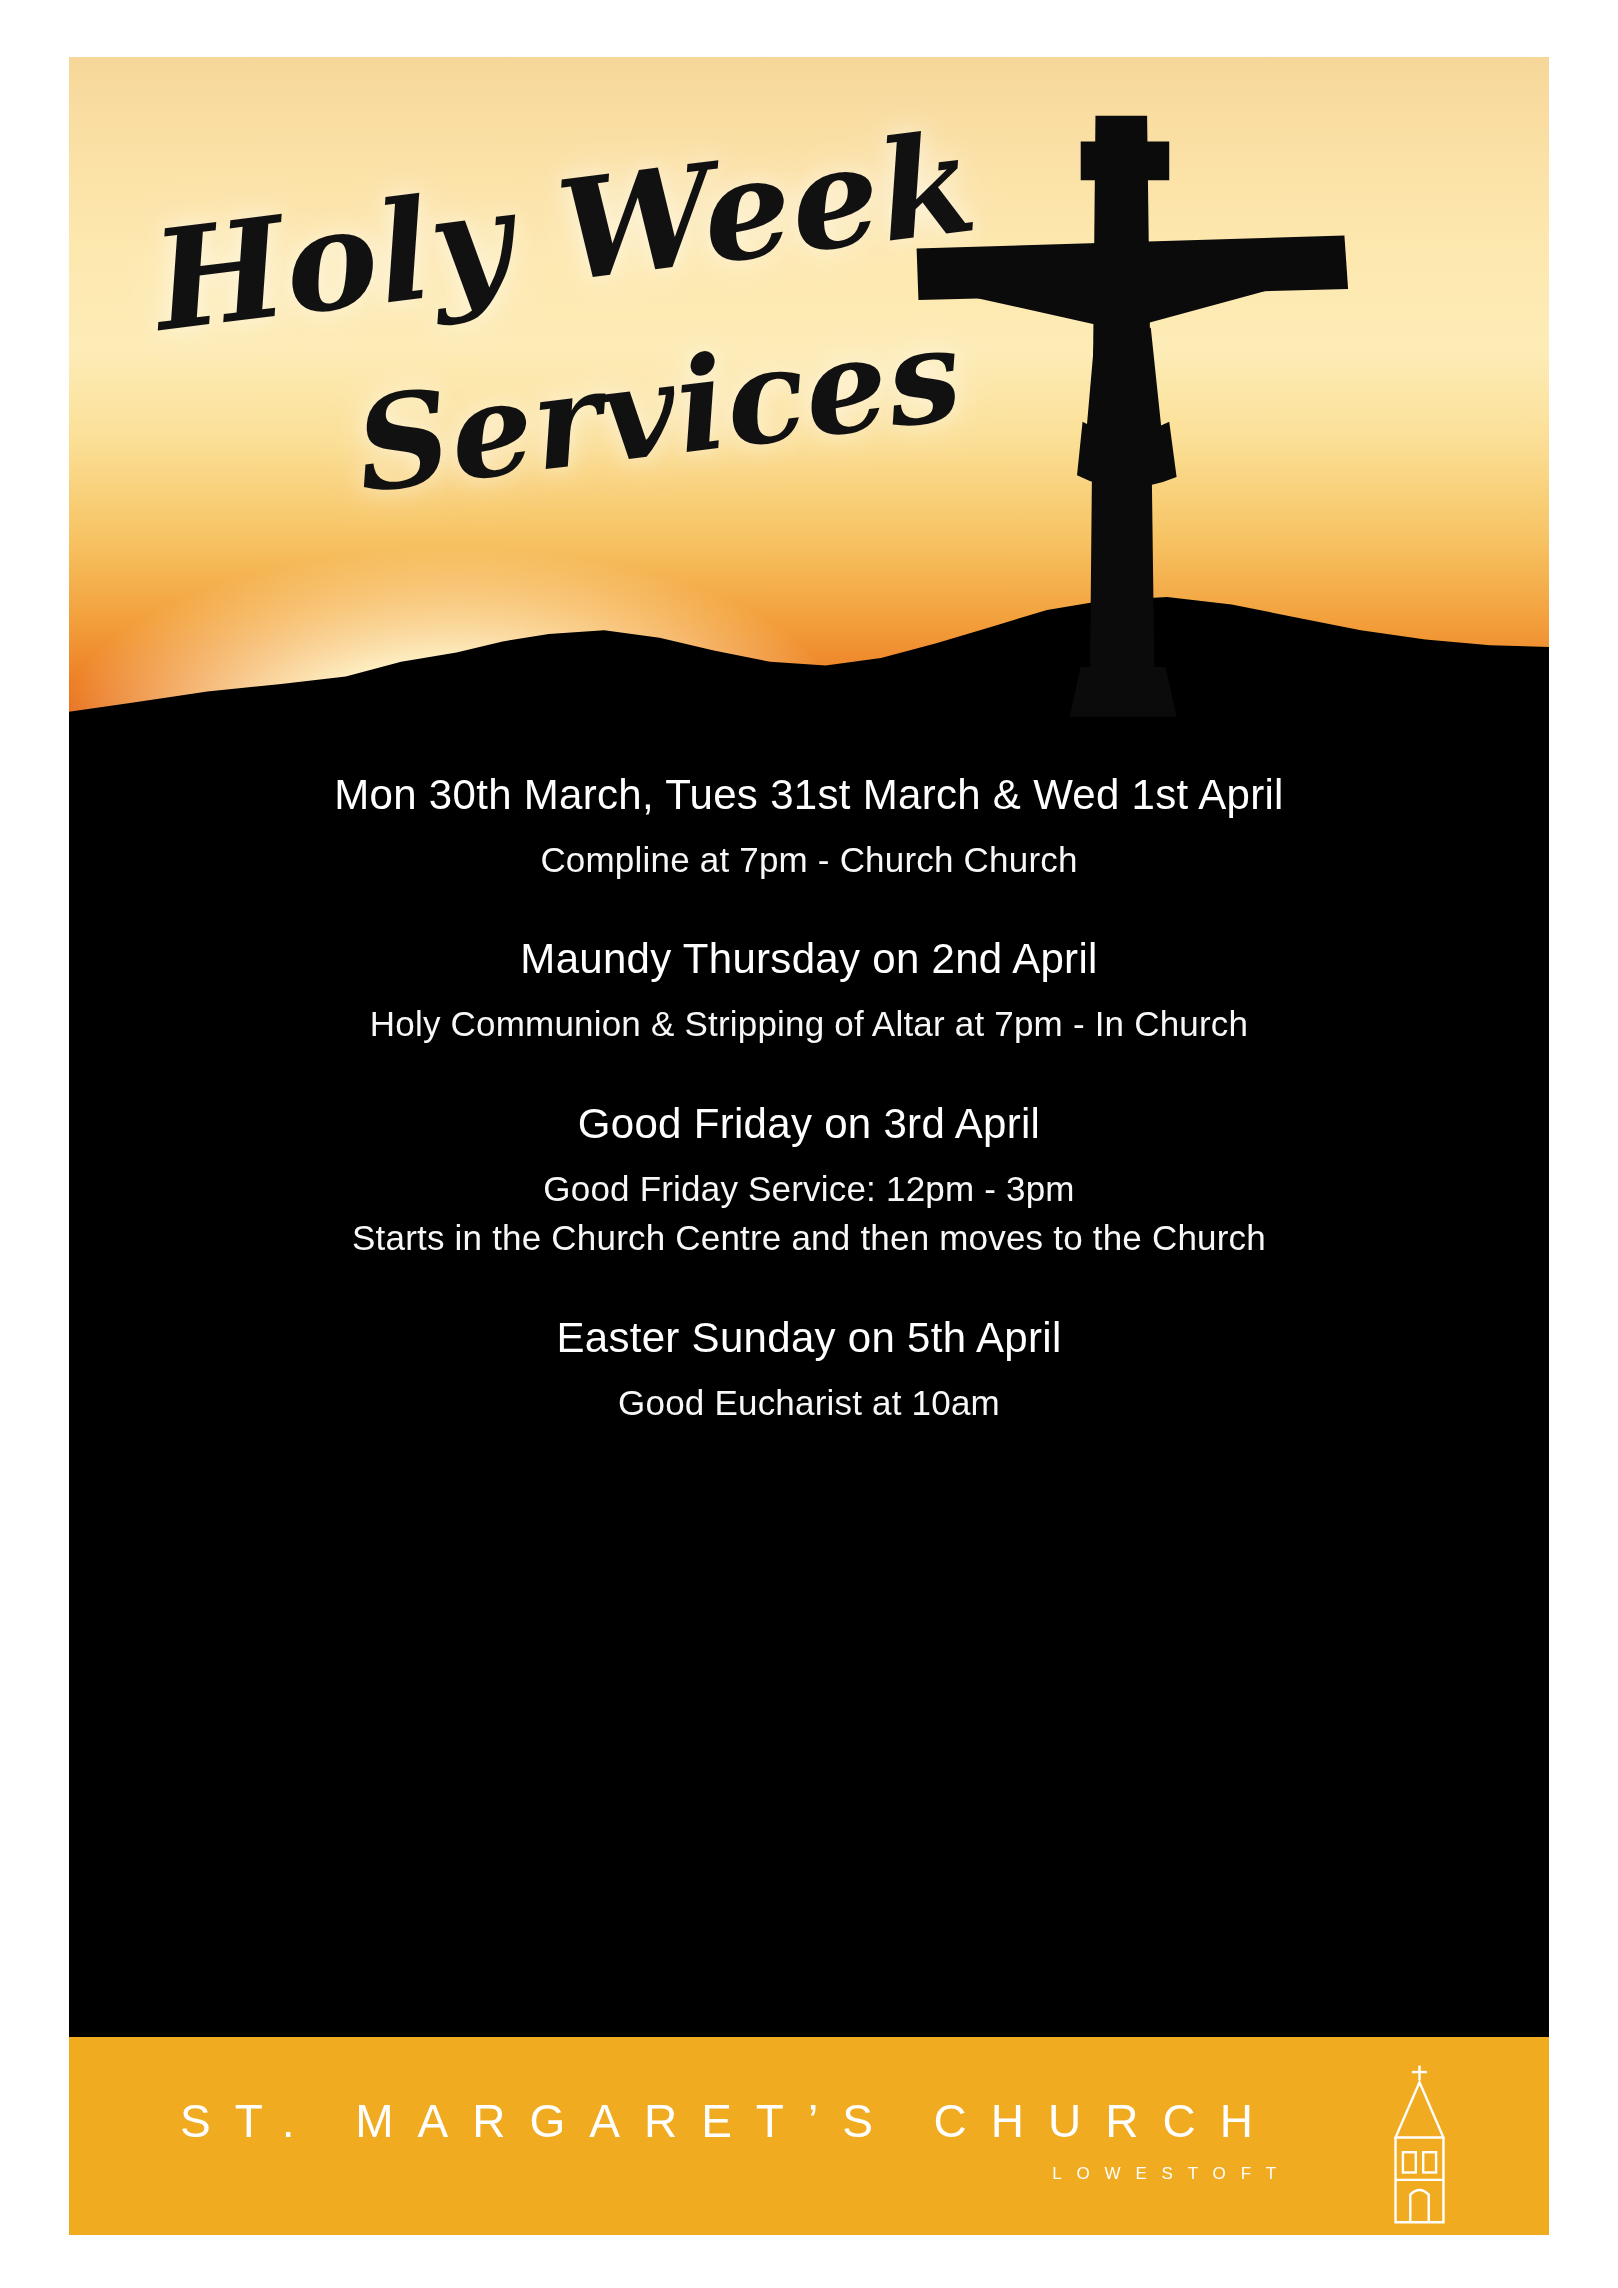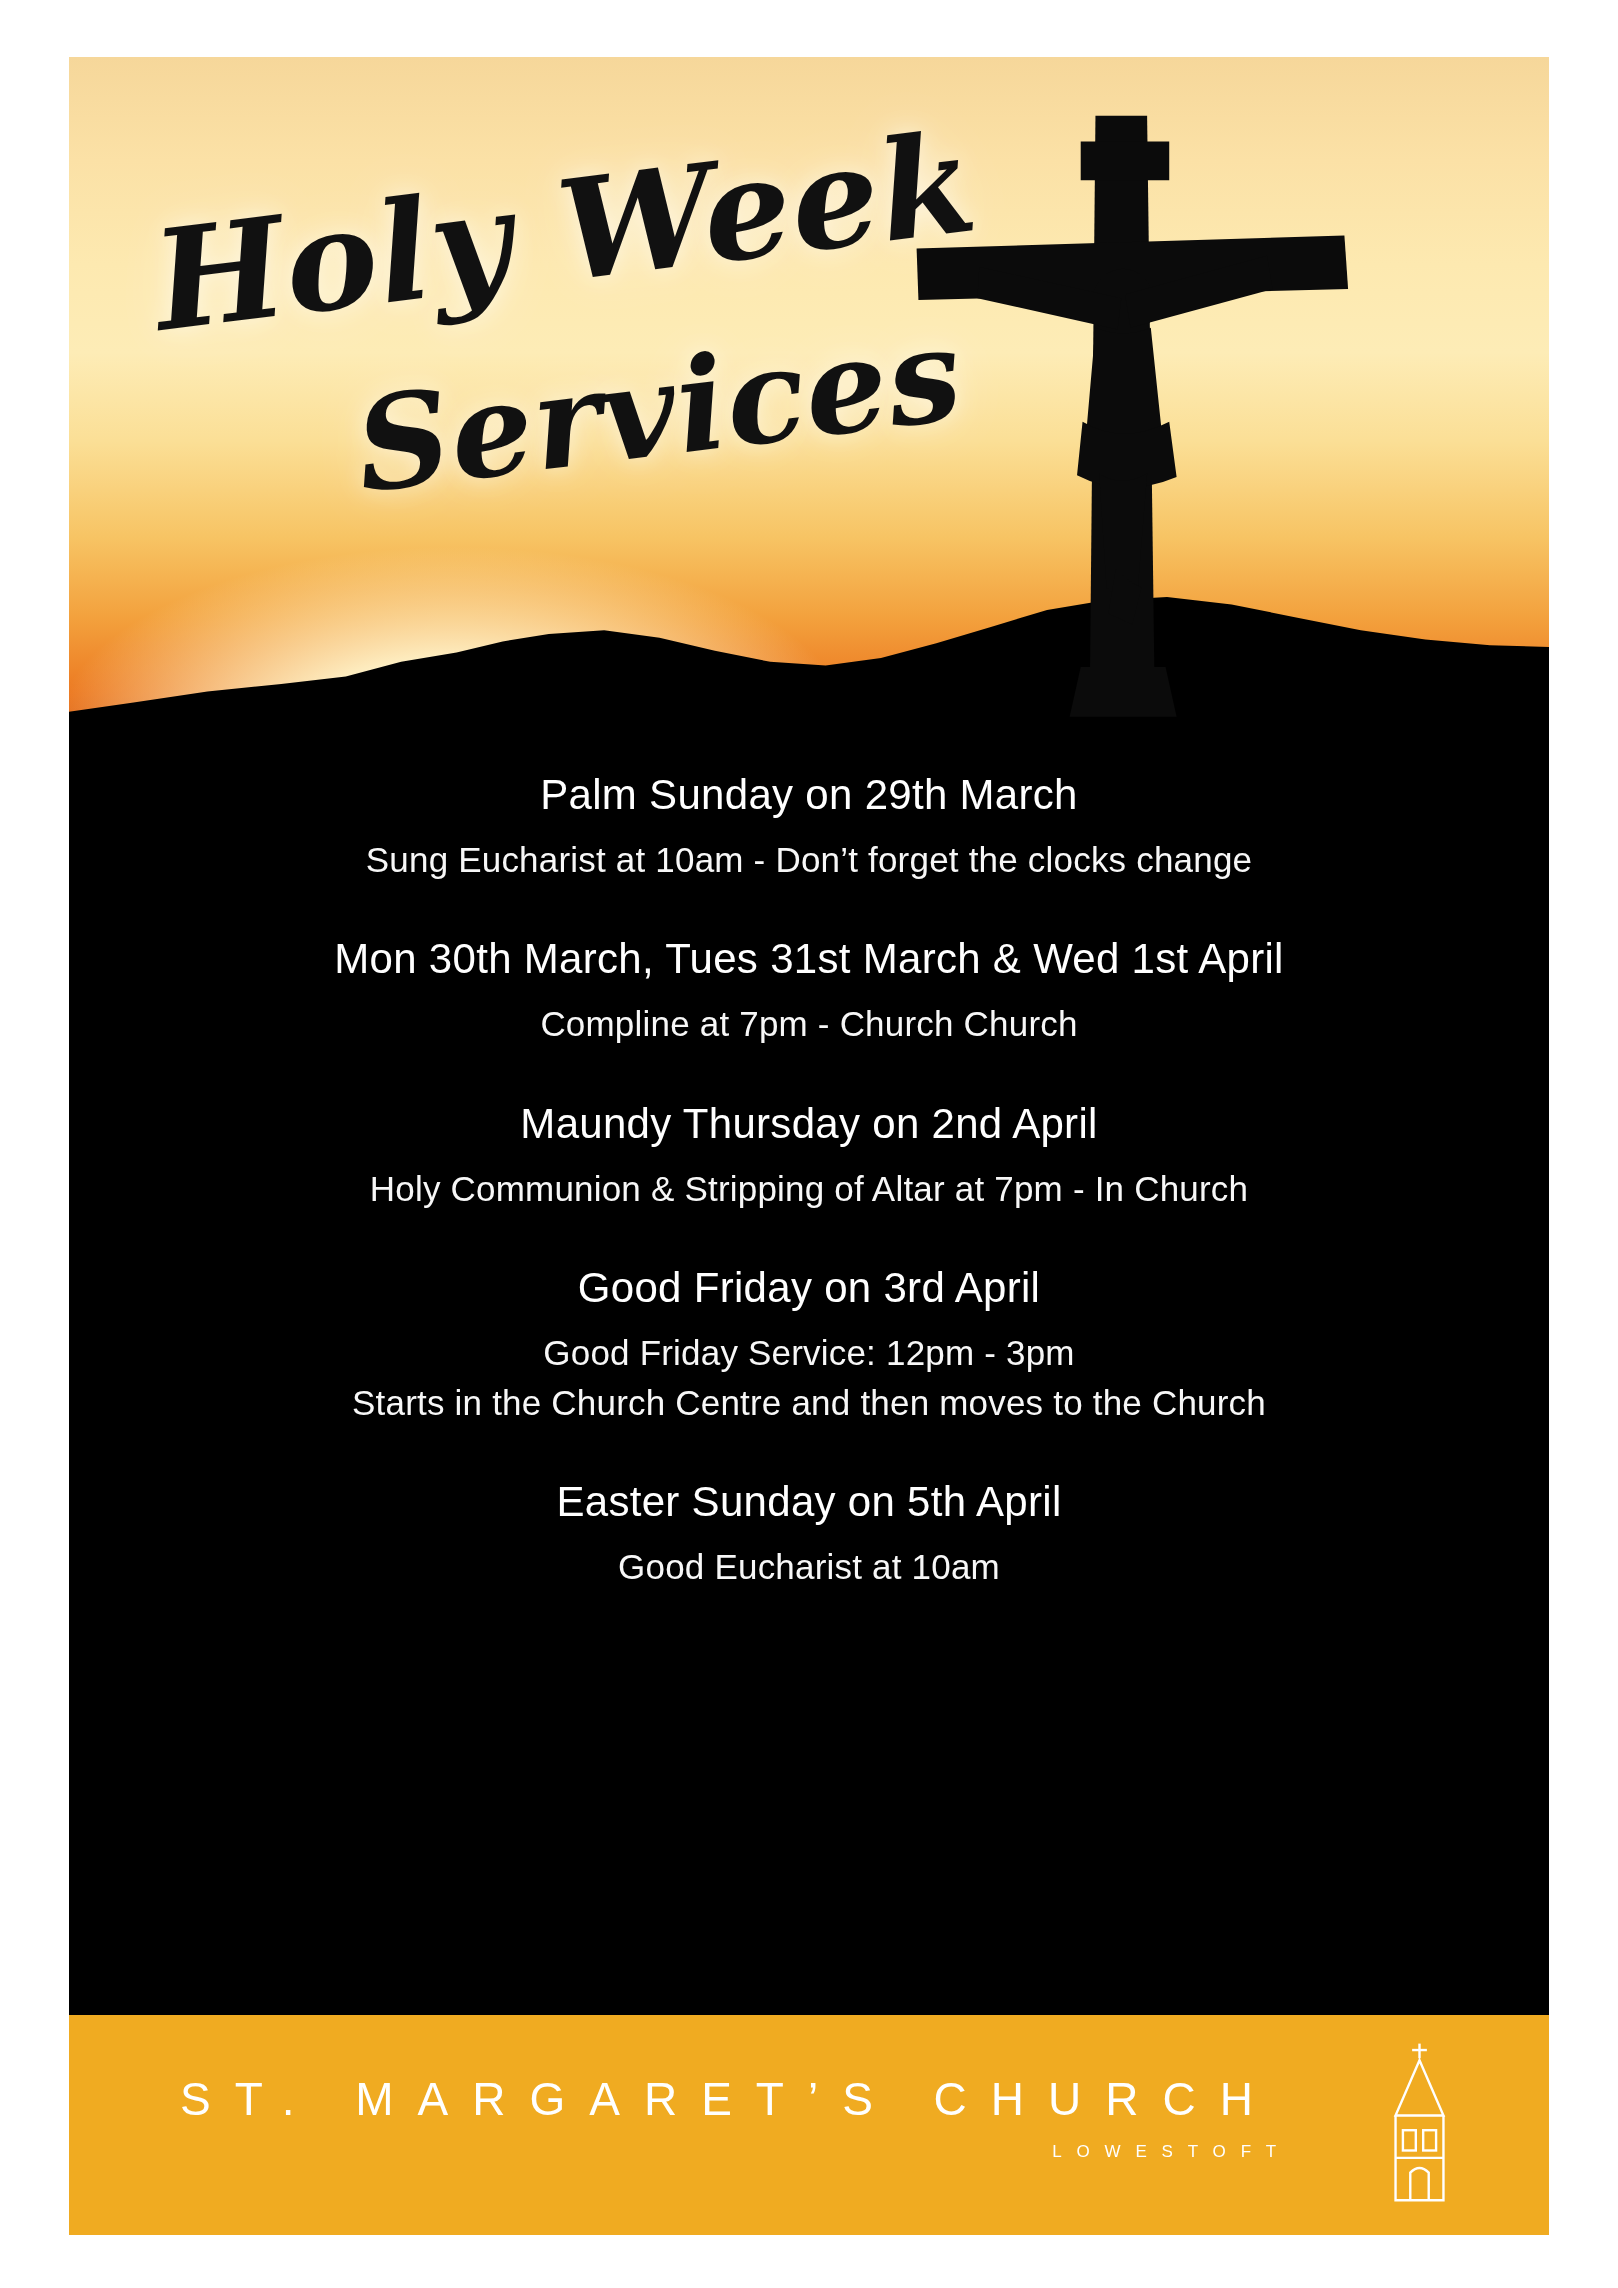--- a/index.html
+++ b/index.html
@@ -136,21 +136,21 @@
     color: #f7f7f7;
     margin: 0;
   }
 
   
   .footer {
     position: absolute;
     left: 0;
     bottom: 0;
     width: 100%;
-    height: 220px;
+    height: 198px;
     background: #f0ab21;
   }
   .footer-name {
     position: absolute;
     left: 111px;
     top: 57px;
     font-size: 46px;
     letter-spacing: 24px;
     color: #ffffff;
     font-weight: normal;
@@ -210,24 +210,20 @@
 
       <path d="M198,340 Q242,366 292,340 L300,400 Q242,424 192,398 Z"></path>
 
       <path d="M216,396 Q240,412 268,396 L258,520 Q240,534 224,520 Z"></path>
       <path d="M234,500 Q248,514 262,520 L252,560 L226,548 Z"></path>
     </g>
   </svg>
 
   <div class="schedule">
 
-    <div class="event">
-      <div class="event-title">Palm Sunday on 29th March</div>
-      <div class="event-line">Sung Eucharist at 10am - Don’t forget the clocks change</div>
-    </div>
 
     <div class="event">
       <div class="event-title">Mon 30th March, Tues 31st March &amp; Wed 1st April</div>
       <div class="event-line">Compline at 7pm - Church Church</div>
     </div>
 
     <div class="event">
       <div class="event-title">Maundy Thursday on 2nd April</div>
       <div class="event-line">Holy Communion &amp; Stripping of Altar at 7pm - In Church</div>
     </div>

